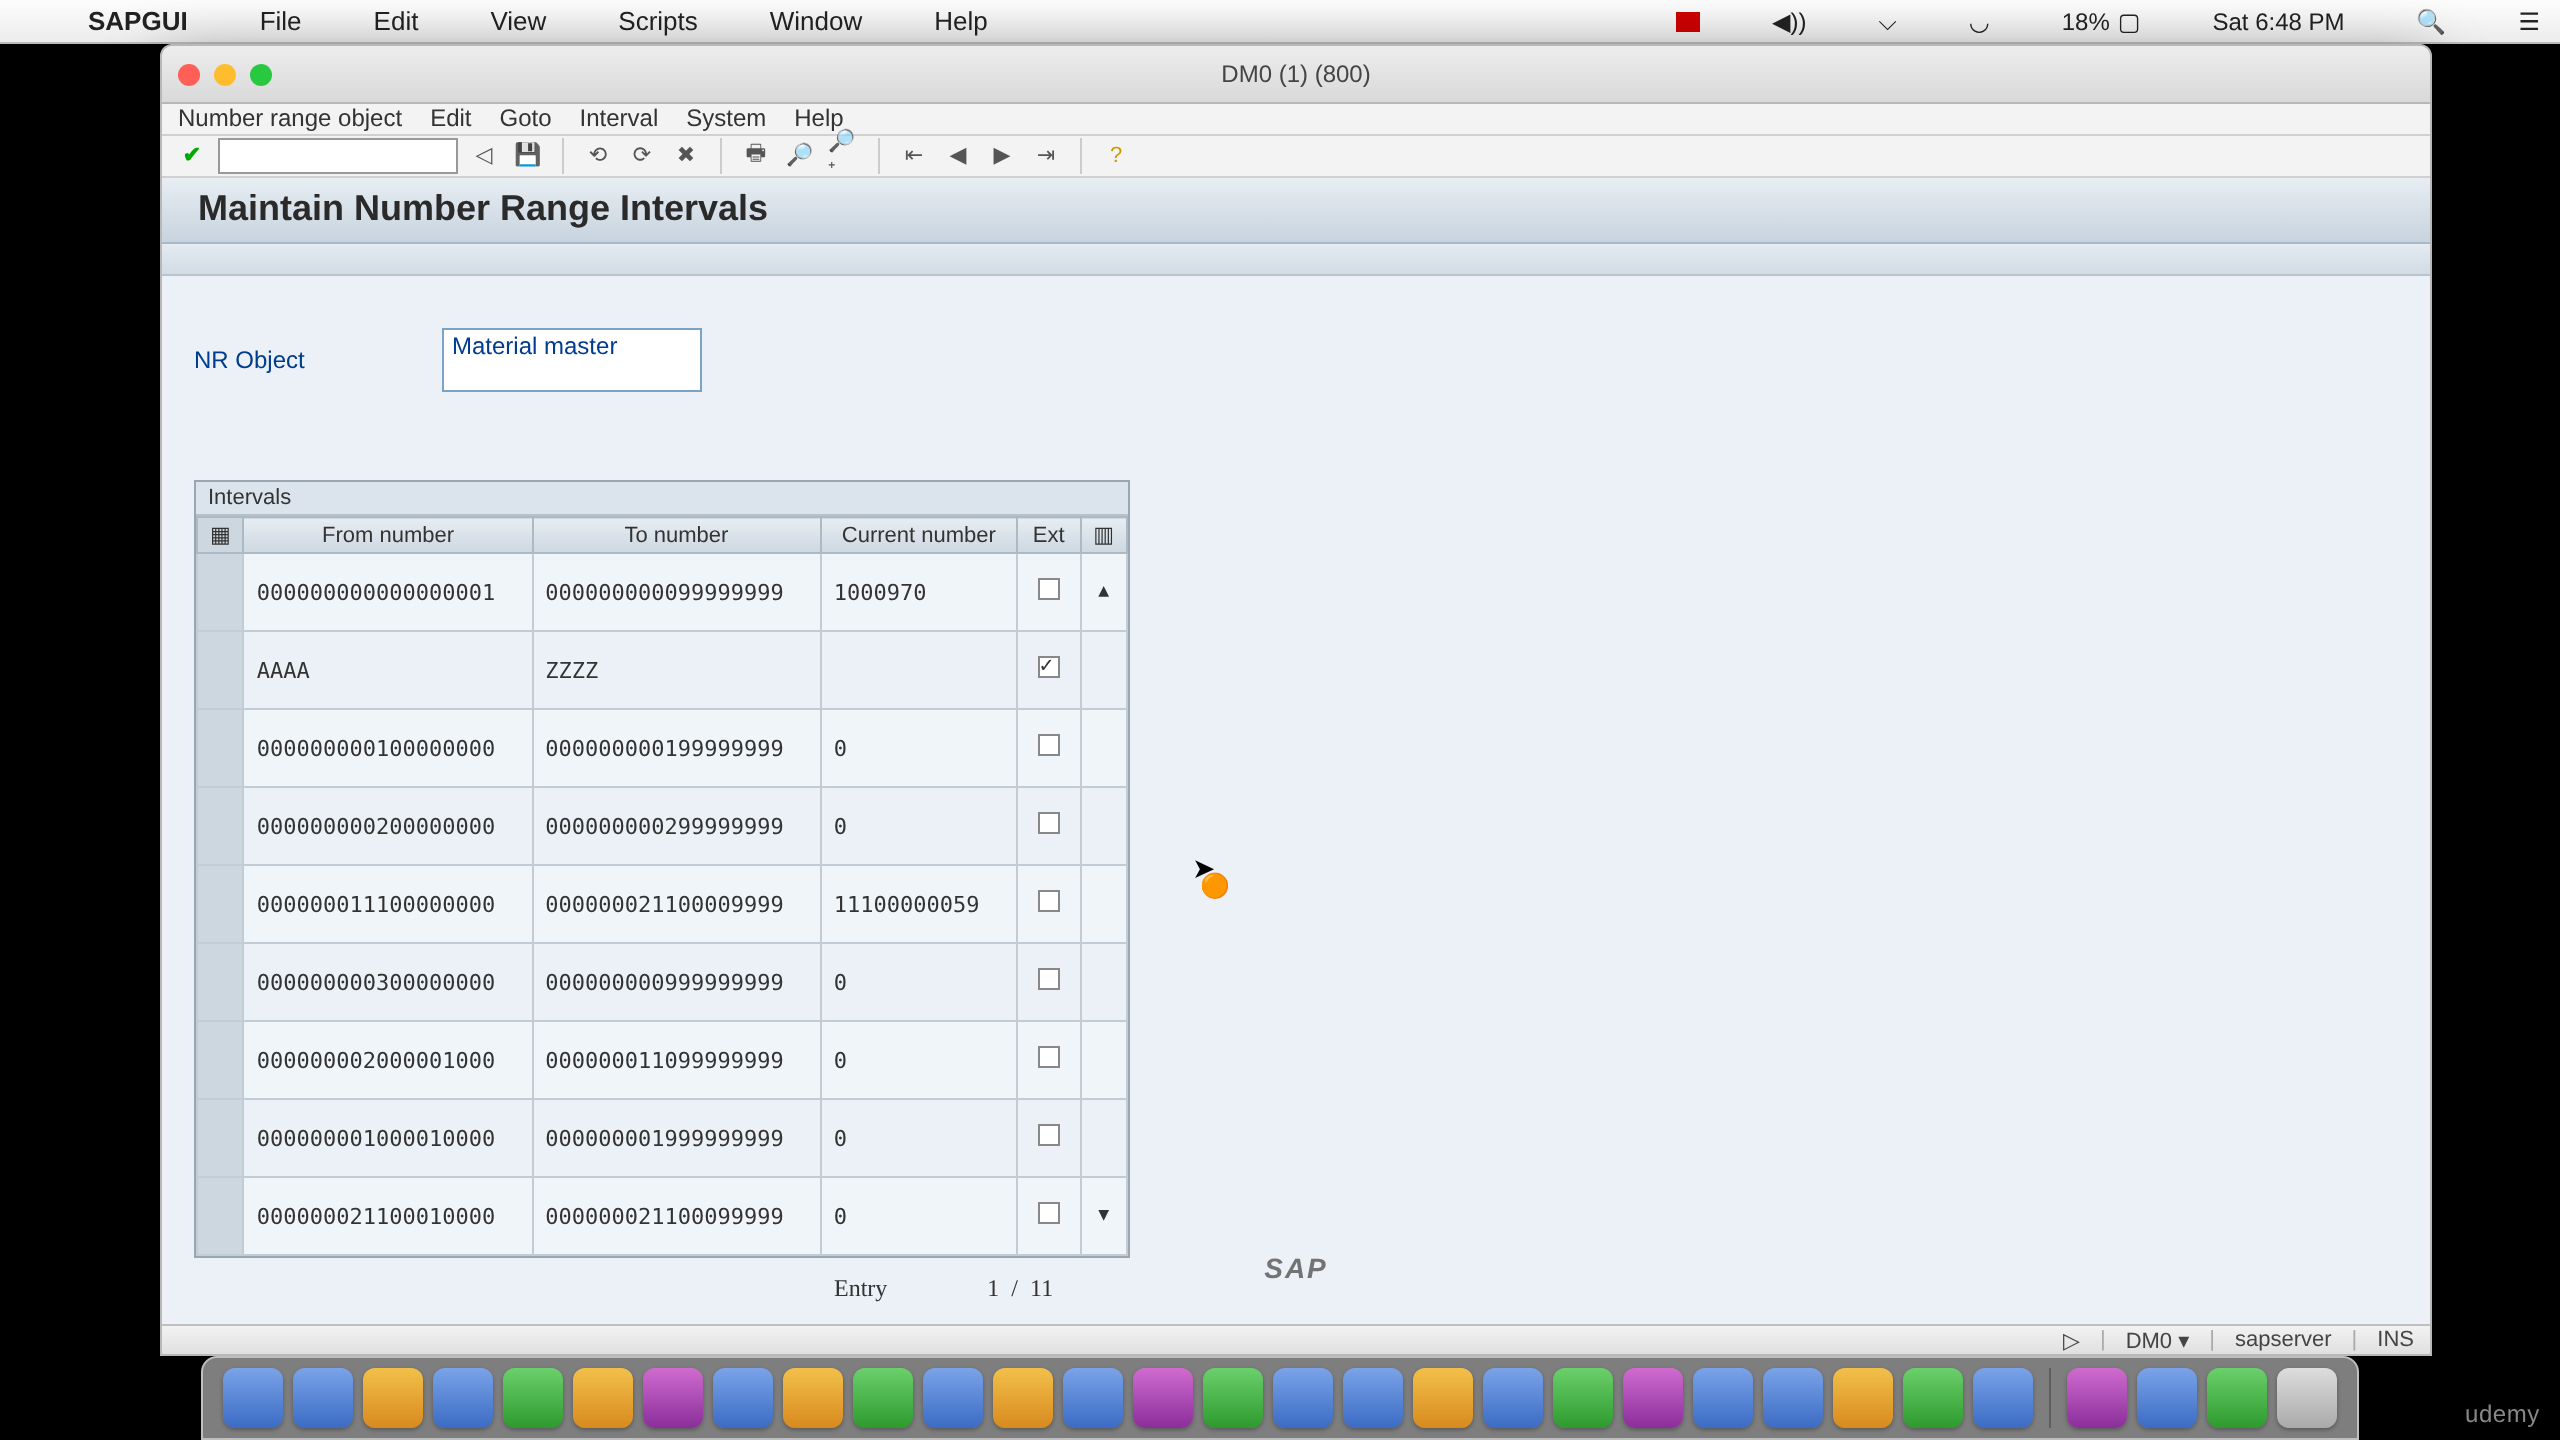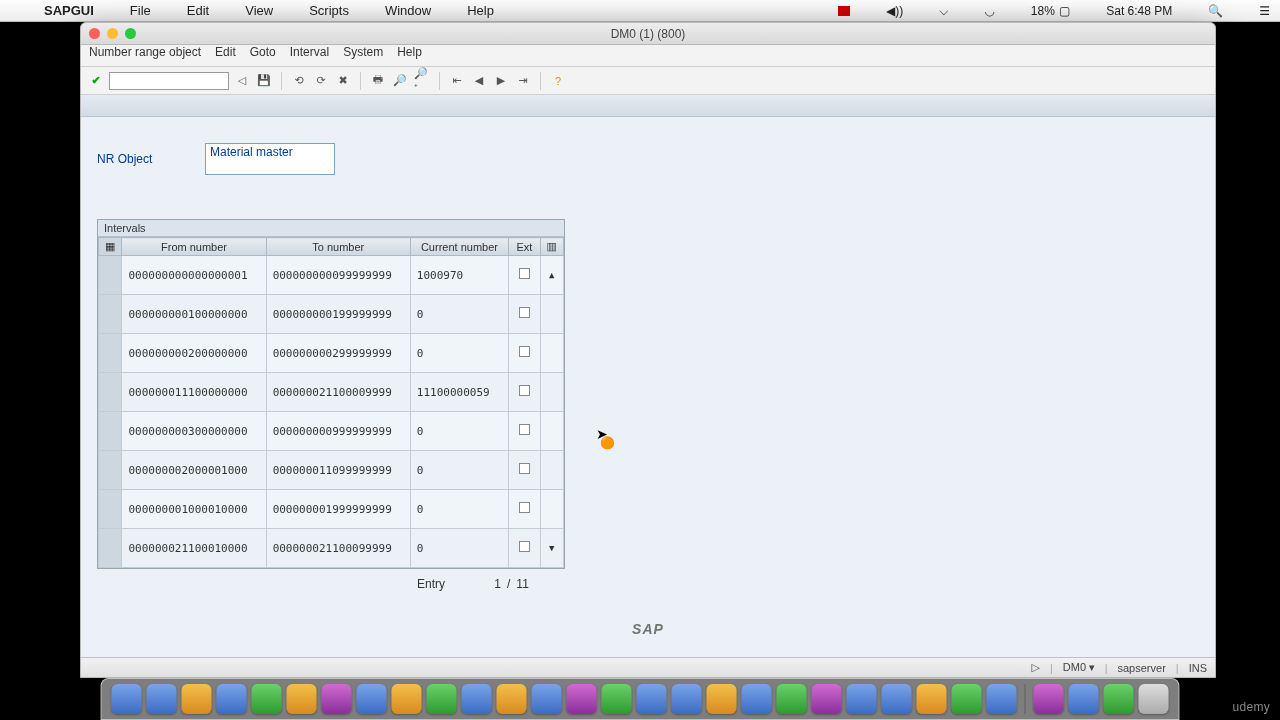--- a/index.html
+++ b/index.html
@@ -7,58 +7,58 @@
 
 .mac-menubar { position:absolute; top:0; left:0; right:0; height:22px; background:linear-gradient(#fdfdfd,#ececec); display:flex; align-items:center; padding:0 10px; font-size:13px; color:#222; border-bottom:1px solid #bbb;gap:22px; }
 .mac-menubar .apple { font-size:14px; margin-right:12px; }
 .mac-menubar .app { font-weight:bold; margin-right:14px; }
 .mac-menubar .mitem { margin-right:14px; }
 .mac-menubar .spacer { flex:1; }
 .mac-menubar .ritem { margin-left:14px; font-size:12px; display:flex; align-items:center; gap:4px;}
 .rec { width:12px; height:10px; background:#c00; display:inline-block; }
 
 .window { position:absolute; top:22px; left:80px; width:1136px; height:656px; background:#f3f3f3; border:1px solid #b8b8b8; border-radius:6px 6px 0 0; box-shadow:0 6px 30px rgba(0,0,0,.35); display:flex; flex-direction:column; }
-.titlebar { height:22px; background:linear-gradient(#ededed,#d9d9d9); border-bottom:1px solid #b8b8b8; display:flex; align-items:center; position:relative; border-radius:6px 6px 0 0;}
+.titlebar { height:40px; background:linear-gradient(#ededed,#d9d9d9); border-bottom:1px solid #b8b8b8; display:flex; align-items:center; position:relative; border-radius:6px 6px 0 0;}
 .traffic { display:flex; gap:7px; position:absolute; left:8px; }
 .traffic span { width:11px; height:11px; border-radius:50%; display:inline-block; }
 .tl-close{background:#ff5f57;} .tl-min{background:#ffbd2e;} .tl-max{background:#28c840;}
 .titlebar .title { margin:0 auto; font-size:12px; color:#444;}
 
 .app-menu { height:22px; background:#f3f3f3; border-bottom:1px solid #d0d0d0; display:flex; align-items:flex-start; padding:0 8px; gap:14px; font-size:12px; color:#333;}
 .app-toolbar { height:28px; background:#f3f3f3; border-bottom:1px solid #d0d0d0; display:flex; align-items:center; padding:0 6px; gap:4px;}
 .tb-btn { width:18px; height:18px; border:1px solid transparent; display:flex; align-items:center; justify-content:center; font-size:11px; color:#555; border-radius:2px;}
 .tb-sep { width:1px; height:18px; background:#ccc; margin:0 4px;}
 .cmd-input { width:120px; height:18px; border:1px solid #999; background:#fff; font-size:11px; padding:0 3px;}
 .green-check{ color:#0a0; font-weight:bold;}
 
 .page-header { height:46px; background:linear-gradient(#e8eef3,#c7d3de); border-bottom:1px solid #a9b8c4; display:flex; align-items:center; padding:0 18px;}
 .page-header h1 { font-size:18px; font-weight:bold; color:#2a2a2a;}
 .sub-header { height:22px; background:linear-gradient(#e4ebf1,#d2dce5); border-bottom:1px solid #b8c4ce;}
 
 .content { flex:1; background:#ebf1f6; padding:10px 16px; position:relative;}
-.nrobj-row { display:flex; align-items:center; gap:8px; margin-top:16px;}
+.nrobj-row { display:flex; align-items:center; gap:24px; margin-top:16px;}
 .nrobj-row label { color:#003c8f; font-size:12px; width:100px;}
 .nrobj-row .val { width:130px; height:32px; border:1px solid #7aa3c5; background:#fff; color:#003c8f; padding:1px 4px; font-size:12px;}
 
 .table-wrap { margin-top:44px; width:468px; border:1px solid #9aa7b1; background:#8b5cf6;}
 .table-title { font-size:11px; padding:2px 6px; color:#333; background:#dbe4ec; border-bottom:1px solid #b5c0ca;}
 .grid { width:100%; border-collapse:collapse; font-family:Menlo,Consolas,monospace; font-size:11px;}
 .grid th { background:linear-gradient(#e7edf2,#cdd8e1); border:1px solid #adb9c3; padding:2px 6px; font-weight:normal; color:#333; font-family:"Lucida Grande",Arial,sans-serif;}
 .grid td { border:1px solid #c2ccd4; padding:12px 6px; background:#f0f5f9; color:#333; height:17px;}
 .grid tr:nth-child(even) td { background:#ebf1f6;}
 .rowsel { width:10px; background:#cdd7e0 !important; }
 .ext-cell { text-align:center;}
 .chk { width:11px; height:11px; border:1px solid #888; display:inline-block; background:#fff; position:relative;}
 .chk.on::after{ content:"✓"; position:absolute; top:-3px; left:0; font-size:11px; color:#333;}
 .scroll-col { width:14px; background:#d7dfe6; border-left:1px solid #adb9c3;}
 .scroll-arrow{ font-size:9px; color:#555; text-align:center; line-height:12px;}
 .cfg-btn{ width:14px; text-align:center;}
 
 .entry-row{ margin-top:8px; font-size:12px; color:#333; display:flex; gap:6px; margin-left:320px;}
-.entry-row span{ font-family:Liberation Sans, sans-serif;}
+.entry-row span{ font-family:Liberation Serif, serif;}
 
 .statusbar { height:20px; background:linear-gradient(#f2f2f2,#e0e0e0); border-top:1px solid #c0c0c0; display:flex; align-items:center; justify-content:flex-end; padding:0 8px; gap:10px; font-size:11px; color:#444;}
 .statusbar .sep{ color:#aaa;}
 .sap-logo{ position:absolute; bottom:20px; left:50%; transform:translateX(-50%); color:#737373; font-weight:bold; font-size:14px; font-style:italic; letter-spacing:1px;}
 
 .dock { position:absolute; bottom:0; left:50%; transform:translateX(-50%); height:42px; background:rgba(230,230,230,.55); border:1px solid rgba(255,255,255,.5); border-radius:8px 8px 0 0; display:flex; align-items:center; padding:3px 10px; gap:5px;}
 .dock .di { width:30px; height:30px; border-radius:6px; background:linear-gradient(#7aa3e8,#3b6bc4); box-shadow:0 1px 2px rgba(0,0,0,.3);}
 .dock .di:nth-child(3n){background:linear-gradient(#f2c04a,#d88a1e);}
 .dock .di:nth-child(5n){background:linear-gradient(#6bd06b,#2e9a2e);}
 .dock .di:nth-child(7n){background:linear-gradient(#d06bd0,#8a2e9a);}
@@ -127,20 +127,23 @@
     <span class="tb-btn">🔎⁺</span>
     <span class="tb-sep"></span>
     <span class="tb-btn">⇤</span>
     <span class="tb-btn">◀</span>
     <span class="tb-btn">▶</span>
     <span class="tb-btn">⇥</span>
     <span class="tb-sep"></span>
     <span class="tb-btn" style="color:#cc9900">?</span>
   </div>
 
+  <div class="page-header">
+    <h1>Maintain Number Range Intervals</h1>
+  </div>
   <div class="sub-header"></div>
 
   <div class="content">
     <div class="nrobj-row">
       <label>NR Object</label>
       <div class="val">Material master</div>
     </div>
 
     <div class="table-wrap">
       <div class="table-title">Intervals</div>
@@ -159,20 +162,28 @@
             <tr>
               <td class="rowsel"></td>
               <td>000000000000000001</td>
               <td>000000000099999999</td>
               <td>1000970</td>
               <td class="ext-cell"><span class="chk "></span></td>
               <td class="scroll-col scroll-arrow" rowspan="1">▲</td>
             </tr>
             <tr>
               <td class="rowsel"></td>
+              <td>AAAA</td>
+              <td>ZZZZ</td>
+              <td></td>
+              <td class="ext-cell"><span class="chk on"></span></td>
+              <td class="scroll-col"></td>
+            </tr>
+            <tr>
+              <td class="rowsel"></td>
               <td>000000000100000000</td>
               <td>000000000199999999</td>
               <td>0</td>
               <td class="ext-cell"><span class="chk "></span></td>
               <td class="scroll-col"></td>
             </tr>
             <tr>
               <td class="rowsel"></td>
               <td>000000000200000000</td>
               <td>000000000299999999</td>

